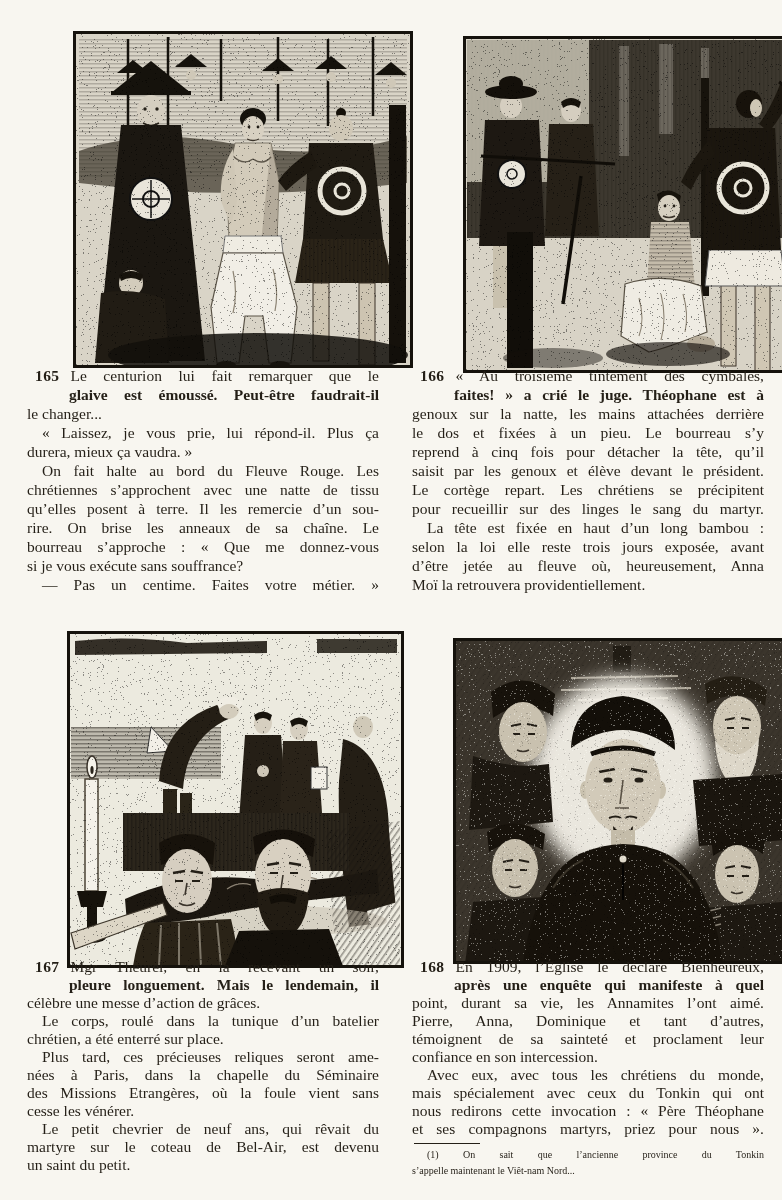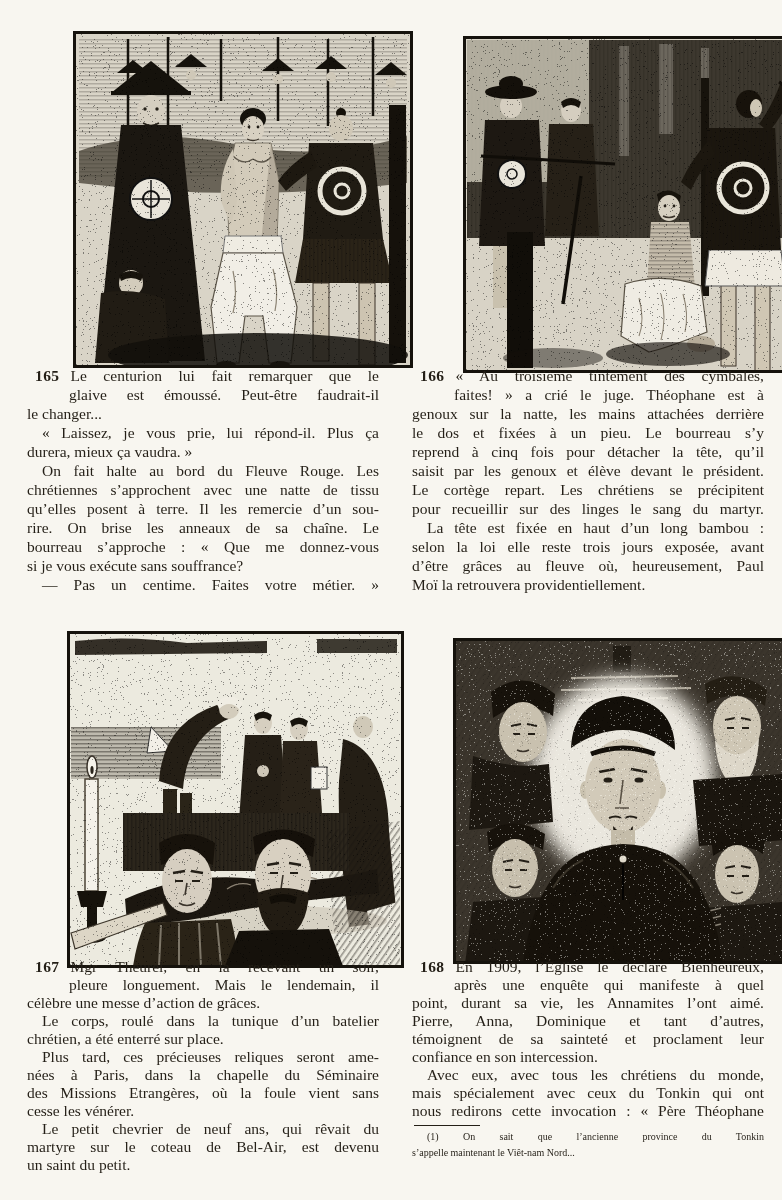--- a/index.html
+++ b/index.html
@@ -19,21 +19,21 @@
   .il167{left:27px;top:615px;width:337px;height:337px;}
   .il168{left:413px;top:622px;width:340px;height:326px;}
   
   .tblock{position:absolute;font-size:15.5px;}
   .tb165{left:27px;top:366px;width:352px;line-height:19px;}
   .tb166{left:412px;top:366px;width:352px;line-height:19px;}
   .tb167{left:27px;top:958px;width:352px;line-height:18px;}
   .tb168{left:412px;top:958px;width:352px;line-height:18px;}
   .line{text-align:justify;text-justify:inter-word;}
   .line.j{text-align-last:justify;}
-  .line.hang{padding-left:42px;}
+  .line.hang{padding-left:42px;font-weight:bold;}
   .line.para{text-indent:15px;}
   .line.first{text-indent:8px;}
   .pnum{font-weight:bold;padding-right:11px;letter-spacing:.4px;}
   .footnote{margin-top:5px;font-size:10px;line-height:16px;}
   .fn-rule{width:66px;border-top:1.6px solid #241f17;margin:0 0 3px 2px;}
 </style>
 </head>
 <body>
 
 <svg width="0" height="0" style="position:absolute" aria-hidden="true">
@@ -237,21 +237,21 @@
       <div class="line first j"><b class="pnum">166</b>« Au troisième tintement des cymbales,</div>
       <div class="line hang j">faites! » a crié le juge. Théophane est à</div>
       <div class="line j">genoux sur la natte, les mains attachées derrière</div>
       <div class="line j">le dos et fixées à un pieu. Le bourreau s’y</div>
       <div class="line j">reprend à cinq fois pour détacher la tête, qu’il</div>
       <div class="line j">saisit par les genoux et élève devant le président.</div>
       <div class="line j">Le cortège repart. Les chrétiens se précipitent</div>
       <div class="line j">pour recueillir sur des linges le sang du martyr.</div>
       <div class="line para j">La tête est fixée en haut d’un long bambou :</div>
       <div class="line j">selon la loi elle reste trois jours exposée, avant</div>
-      <div class="line j">d’être grâces au fleuve où, heureusement, Paul</div>
+      <div class="line j">d’être jetée au fleuve où, heureusement, Anna</div>
       <div class="line">Moï la retrouvera providentiellement.</div>
     </section>
 
   <figure class="panel il167" aria-label="Gravure : des chrétiens recueillent le corps près du fleuve ; un cierge, Mgr Theurel et un fidèle">
     <svg viewBox="0 0 337 337" aria-hidden="true">
       <rect width="337" height="337" fill="#eceadf"></rect>
       <path d="M8,10 Q60,4 120,12 L200,10 L200,22 L8,24 Z" fill="#201b13" opacity=".9"></path>
       <rect x="250" y="8" width="80" height="14" fill="#201b13" opacity=".85"></rect>
       <rect x="4" y="96" width="150" height="52" fill="#6a6254" opacity=".35"></rect>
       <rect x="4" y="96" width="150" height="52" fill="url(#hatchH)" opacity=".4"></rect>
@@ -400,20 +400,21 @@
     <section>
         <div class="line first j"><b class="pnum">168</b>En 1909, l’Église le déclare Bienheureux,</div>
         <div class="line hang j">après une enquête qui manifeste à quel</div>
         <div class="line j">point, durant sa vie, les Annamites l’ont aimé.</div>
         <div class="line j">Pierre, Anna, Dominique et tant d’autres,</div>
         <div class="line j">témoignent de sa sainteté et proclament leur</div>
         <div class="line">confiance en son intercession.</div>
         <div class="line para j">Avec eux, avec tous les chrétiens du monde,</div>
         <div class="line j">mais spécialement avec ceux du Tonkin qui ont</div>
         <div class="line j">nous redirons cette invocation : « Père Théophane</div>
+        <div class="line j">et ses compagnons martyrs, priez pour nous ».</div>
       </section>
     <aside class="footnote">
       <div class="fn-rule"></div>
       <div>
           <div class="line para j">(1) On sait que l’ancienne province du Tonkin</div>
           <div class="line">s’appelle maintenant le Viêt-nam Nord...</div>
         </div>
     </aside>
   </div>
 

